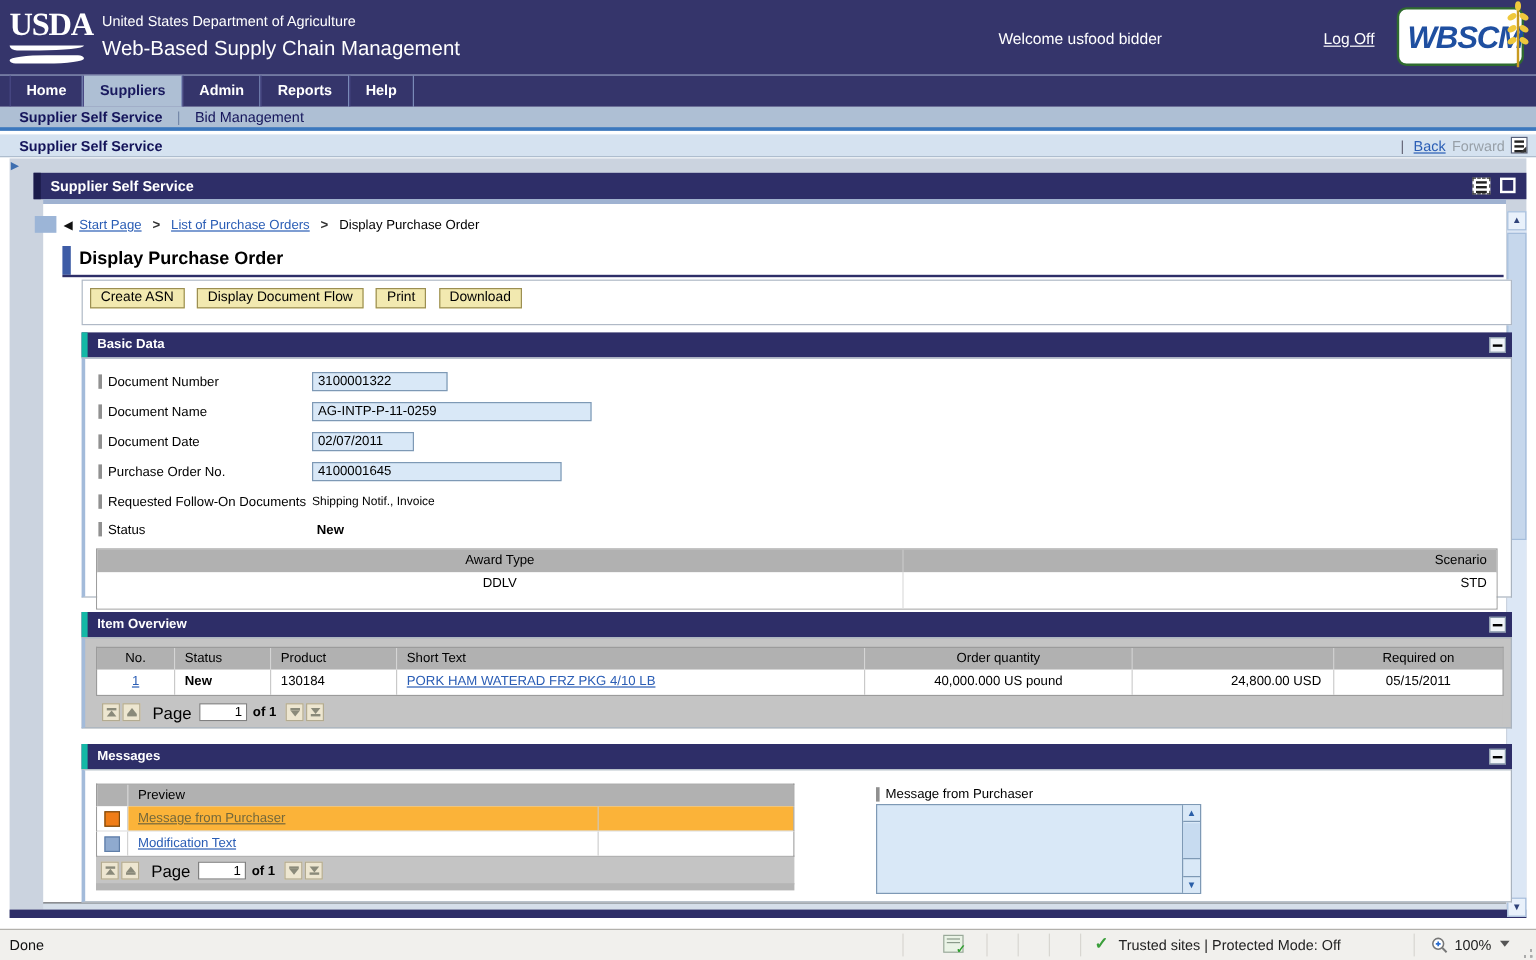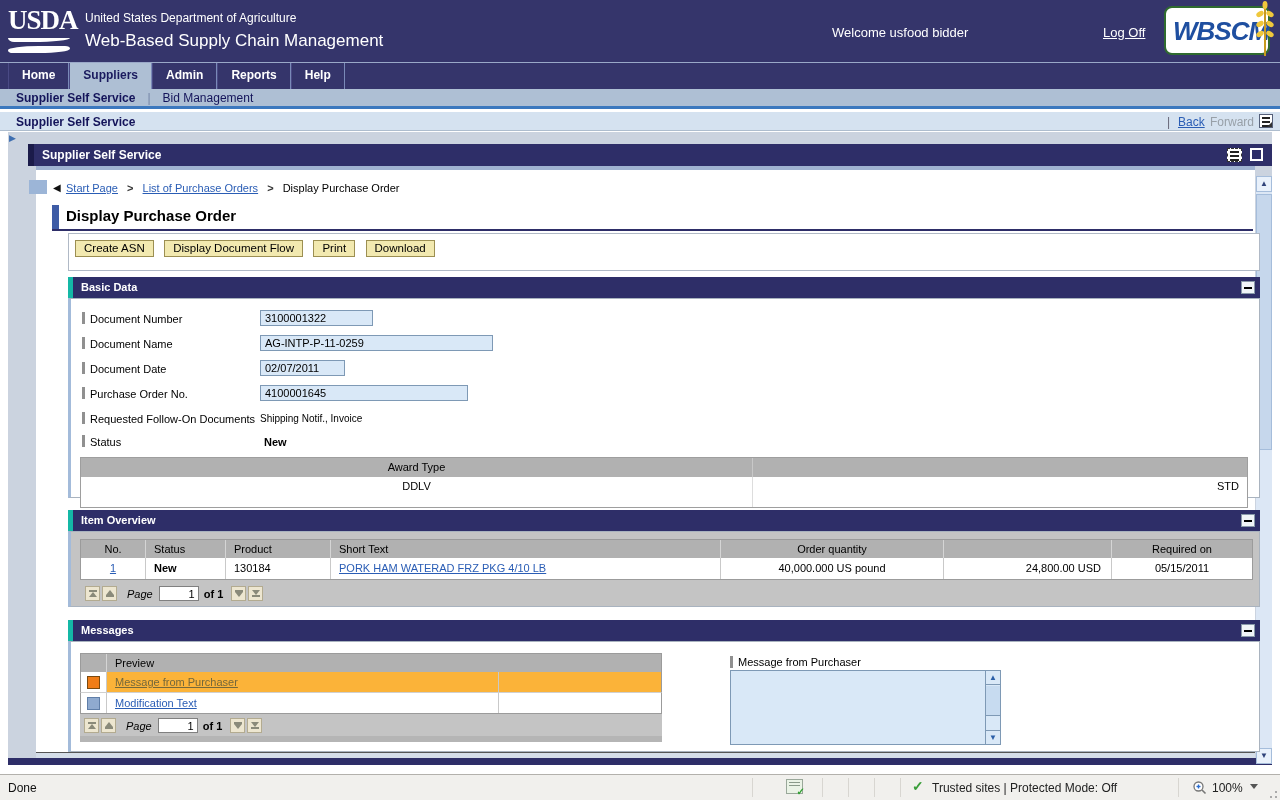--- a/index.html
+++ b/index.html
@@ -115,21 +115,21 @@
   .io-table { position:absolute; left:80px; top:539px; width:1173px; }
   .io-hrow { display:flex; height:19px; border:1px solid #9B9B9B; border-bottom:none; }
   .io-brow { display:flex; height:22px; border:1px solid #9B9B9B; border-top:none; }
 
   
   .pager { position:absolute; height:23px; background:#C4C4C4; display:flex; align-items:center; padding-left:4px; }
   .pgbtn { width:15px; height:15px; background:#EDE6D0; border:1px solid #B3AB90; margin-right:2px; display:flex; flex-direction:column; align-items:center; justify-content:center; cursor:pointer; }
   .pg-bar { width:8px; height:2px; background:#8A8A7A; }
   .pg-up { width:0; height:0; border-left:4px solid transparent; border-right:4px solid transparent; border-bottom:5px solid #8A8A7A; }
   .pg-down { width:0; height:0; border-left:4px solid transparent; border-right:4px solid transparent; border-top:5px solid #8A8A7A; }
-  .pg-label { font-size:11px; margin:0 6px 0 8px;font-style:italic; }
+  .pg-label { font-size:14px; margin:0 6px 0 8px; }
   .pg-input { width:40px; height:15px; border:1px solid #808080; background:#fff; font-size:11px; text-align:right; padding-right:3px; font-family:"Liberation Sans", sans-serif; }
   .pg-of { font-size:11px; font-weight:bold; margin:0 8px 0 5px; }
 
   
   .msg-table { position:absolute; left:80px; top:653px; width:582px; }
   .msg-hrow { display:flex; height:19px; border:1px solid #9B9B9B; border-bottom:none; }
   .msg-row { display:flex; height:21px; border-left:1px solid #9B9B9B; border-right:1px solid #9B9B9B; }
   .sel-cell { width:26px; background:#fff; border-right:1px solid #C9C9C9; display:flex; align-items:center; justify-content:center; }
   .sq { width:13px; height:13px; border:1px solid #7A4A10; }
   .sq-orange { background:#F07D17; }
@@ -300,20 +300,21 @@
         <div class="flabel" style="left:90px; top:413px;">Requested Follow-On Documents</div>
         <div class="ftext" style="left:260px; top:413px;">Shipping Notif., Invoice</div>
 
         <div class="fmark" style="left:82px; top:435px;"></div>
         <div class="flabel" style="left:90px; top:436px;">Status</div>
         <div class="fbold" style="left:264px; top:436px;">New</div>
 
         <div class="award-table">
           <div class="award-hrow">
             <div class="award-c1">Award Type</div>
+            <div class="award-c2">Scenario</div>
           </div>
           <div class="award-brow">
             <div class="award-c1" style="border-right-color:#DDD;">DDLV</div>
             <div class="award-c2">STD</div>
           </div>
         </div>
 
         <div class="sec-header" style="top:510px;">
           <span class="sec-title">Item Overview</span>
           <span class="collapse-btn">

